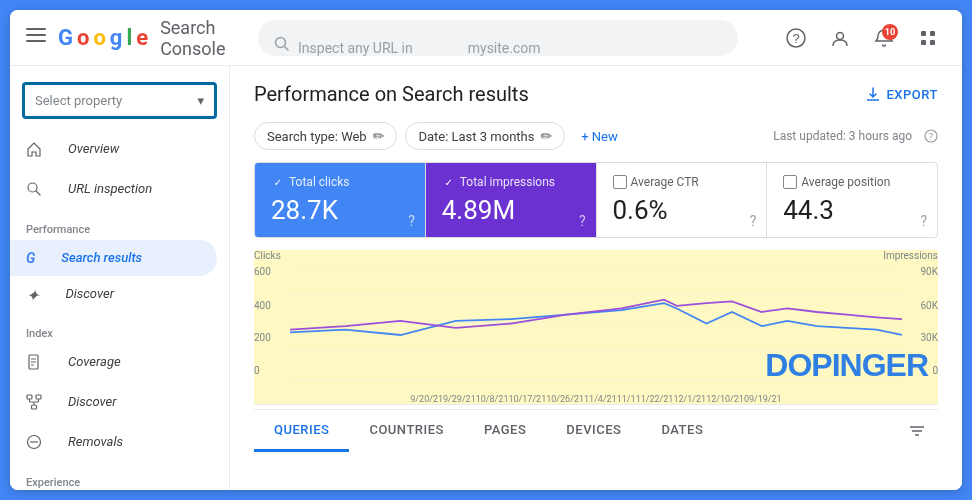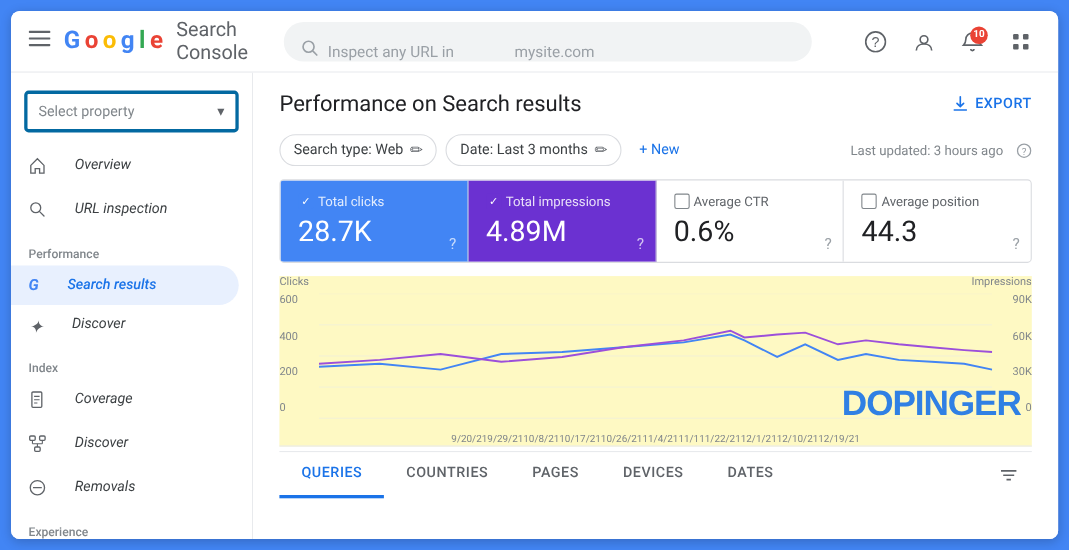--- a/index.html
+++ b/index.html
@@ -579,21 +579,21 @@
           <span style="font-size:9px;color:#80868b;">9/20/21</span>
           <span style="font-size:9px;color:#80868b;">9/29/21</span>
           <span style="font-size:9px;color:#80868b;">10/8/21</span>
           <span style="font-size:9px;color:#80868b;">10/17/21</span>
           <span style="font-size:9px;color:#80868b;">10/26/21</span>
           <span style="font-size:9px;color:#80868b;">11/4/21</span>
           <span style="font-size:9px;color:#80868b;">11/1</span>
           <span style="font-size:9px;color:#80868b;">11/22/21</span>
           <span style="font-size:9px;color:#80868b;">12/1/21</span>
           <span style="font-size:9px;color:#80868b;">12/10/21</span>
-          <span style="font-size:9px;color:#80868b;">12/19/21</span>
+          <span style="font-size:9px;color:#80868b;">09/19/21</span>
         </div>
 
         <div class="watermark" style="position:absolute;bottom:20px;right:10px;font-size:32px;font-weight:900;color:#1a73e8;opacity:0.9;letter-spacing:-1px;font-family:Arial,sans-serif;">DOPINGER</div>
       </div>
 
       <div class="tabs-row">
         <div class="tab active">
           <span>QUERIES</span>
         </div>
         <div class="tab">

